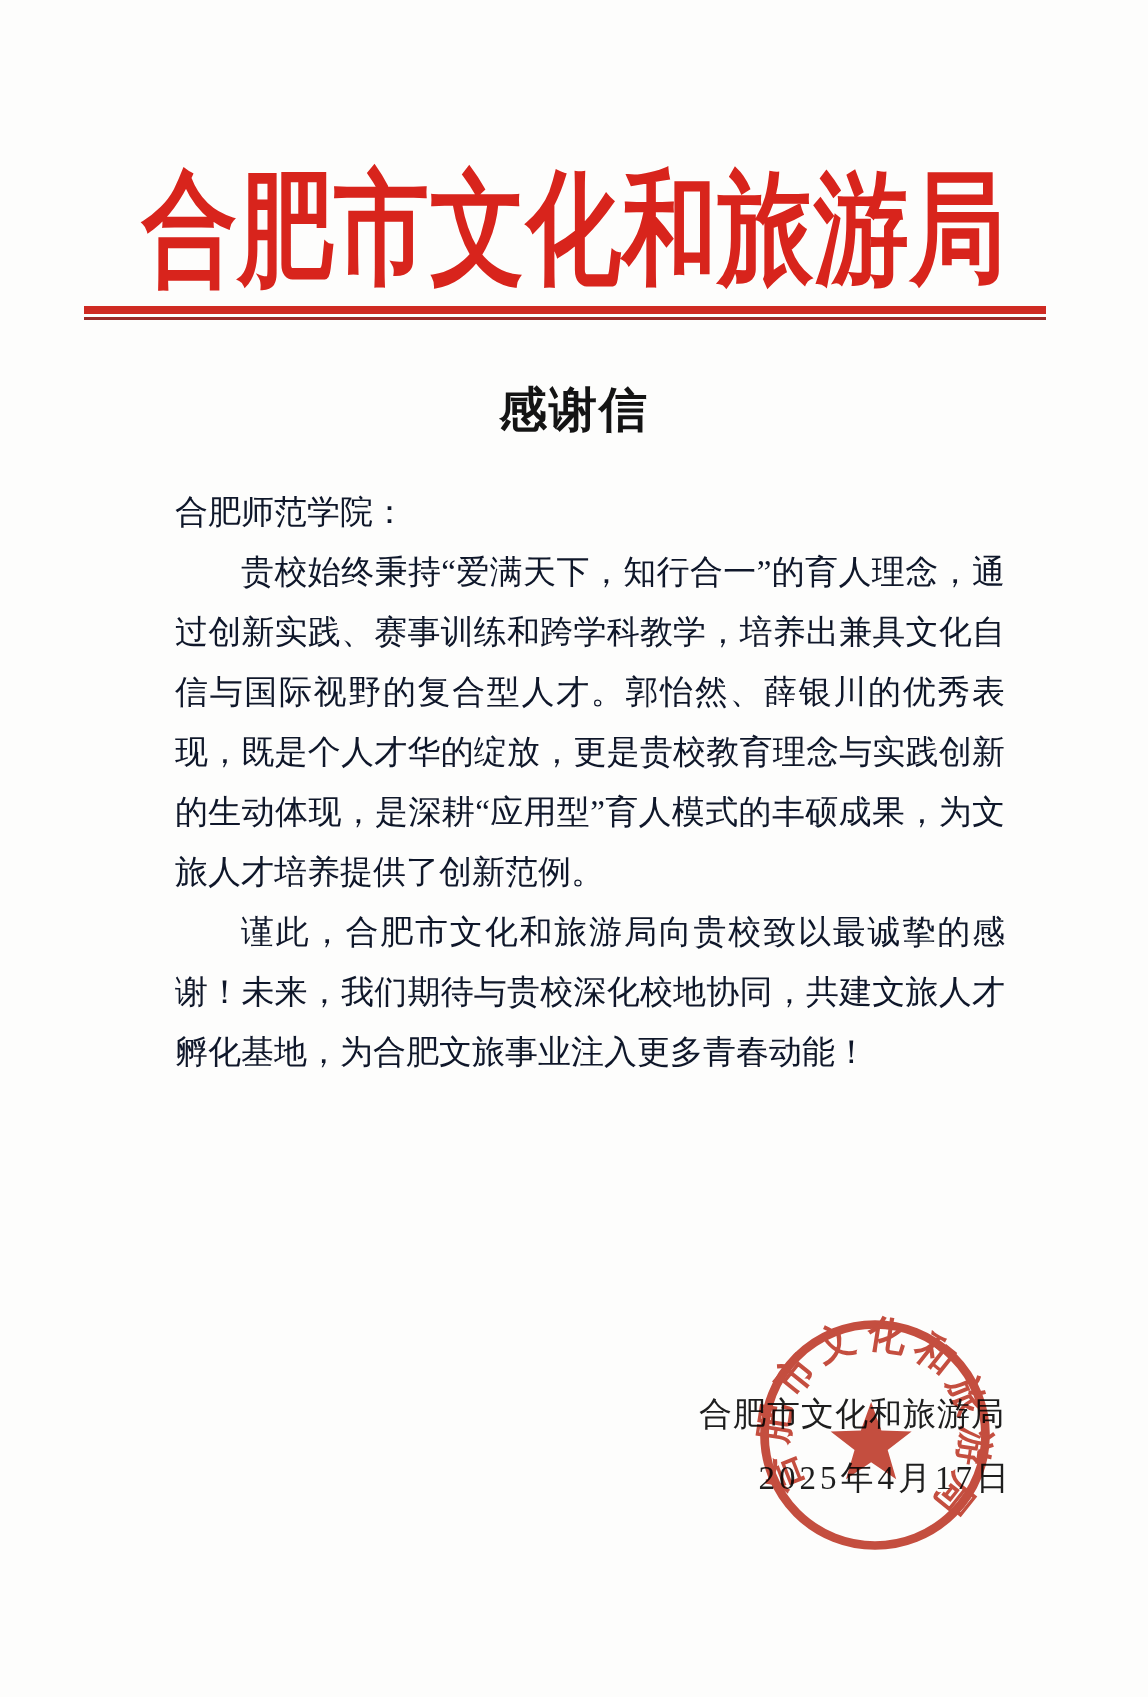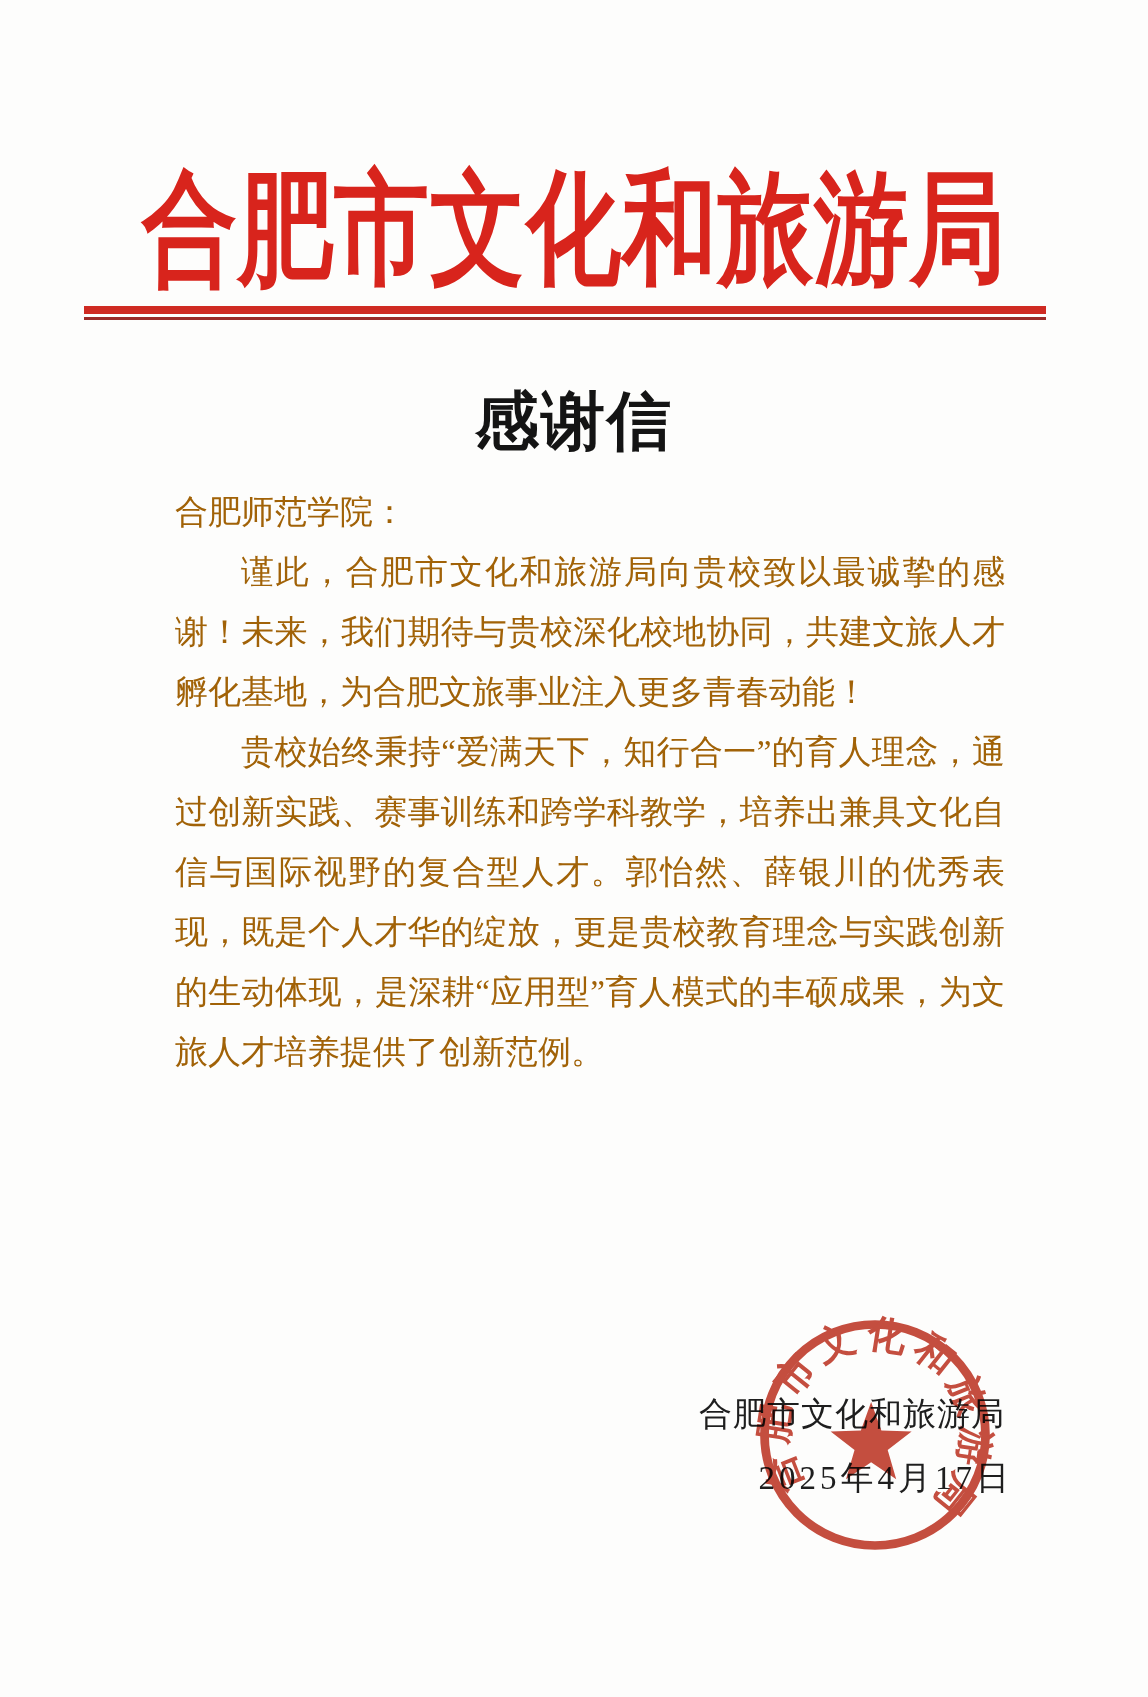--- a/index.html
+++ b/index.html
@@ -11,26 +11,26 @@
   .letterhead {
     position:absolute; top:148px; left:0; width:100%;
     text-align:center; font-size:95px; font-weight:bold;
     color:#d8241c; letter-spacing:1px; white-space:nowrap;
     transform:scaleY(1.30); transform-origin:50% 0;
   }
   .rule-thick { position:absolute; top:306px; left:84px; width:962px; height:8px; background:#cf2a22; }
   .rule-thin  { position:absolute; top:317px; left:84px; width:962px; height:3px; background:#9b2a28; }
   .doc-title {
     position:absolute; top:378px; left:0; width:100%; margin:0;
-    text-align:center; font-size:64px; font-weight:bold;
+    text-align:center; font-size:48px; font-weight:bold;
     color:#141414; letter-spacing:2px;
   }
   .letter-body {
     position:absolute; top:482px; left:175px; width:830px;
-    font-size:33px; line-height:60px; color:#a16207;
+    font-size:33px; line-height:60px; color:#0f172a;
     text-align:justify; text-justify:inter-character;
   }
   .letter-body p { margin:0; }
   .para { text-indent:66px; }
   .signature {
     position:absolute; top:1392px; left:175px; width:830px;
     text-align:right; font-size:33px; line-height:44px;
     color:#1e1e1e; letter-spacing:1px;
   }
   .sig-date {
@@ -54,22 +54,22 @@
 
   <div class="letterhead">合肥市文化和旅游局</div>
 
   <div class="rule-thick"></div>
   <div class="rule-thin"></div>
 
   <h1 class="doc-title">感谢信</h1>
 
   <div class="letter-body">
     <p class="greeting">合肥师范学院：</p>
+    <p class="para">贵校始终秉持“爱满天下，知行合一”的育人理念，通过创新实践、赛事训练和跨学科教学，培养出兼具文化自信与国际视野的复合型人才。郭怡然、薛银川的优秀表现，既是个人才华的绽放，更是贵校教育理念与实践创新的生动体现，是深耕“应用型”育人模式的丰硕成果，为文旅人才培养提供了创新范例。</p>
     <p class="para">谨此，合肥市文化和旅游局向贵校致以最诚挚的感谢！未来，我们期待与贵校深化校地协同，共建文旅人才孵化基地，为合肥文旅事业注入更多青春动能！</p>
-    <p class="para">贵校始终秉持“爱满天下，知行合一”的育人理念，通过创新实践、赛事训练和跨学科教学，培养出兼具文化自信与国际视野的复合型人才。郭怡然、薛银川的优秀表现，既是个人才华的绽放，更是贵校教育理念与实践创新的生动体现，是深耕“应用型”育人模式的丰硕成果，为文旅人才培养提供了创新范例。</p>
   </div>
 
   <div class="signature">合肥市文化和旅游局</div>
 
   <div class="sig-date">2025年4月17日</div>
 
   <svg class="seal" viewBox="0 0 260 260" xmlns="http://www.w3.org/2000/svg">
     <circle cx="130" cy="130" r="114" fill="none" stroke="#c03a2b" stroke-width="9"></circle>
     <polygon fill="#c03a2b" points="126,96 136.6,125.4 167.8,126.4 143.1,145.6 151.9,175.6 126,158 100.1,175.6 108.9,145.6 84.2,126.4 115.4,125.4"></polygon>
     <path id="sealArc" d="M 61.1,187.9 A 90,90 0 1 1 199.0,187.9" fill="none"></path>

